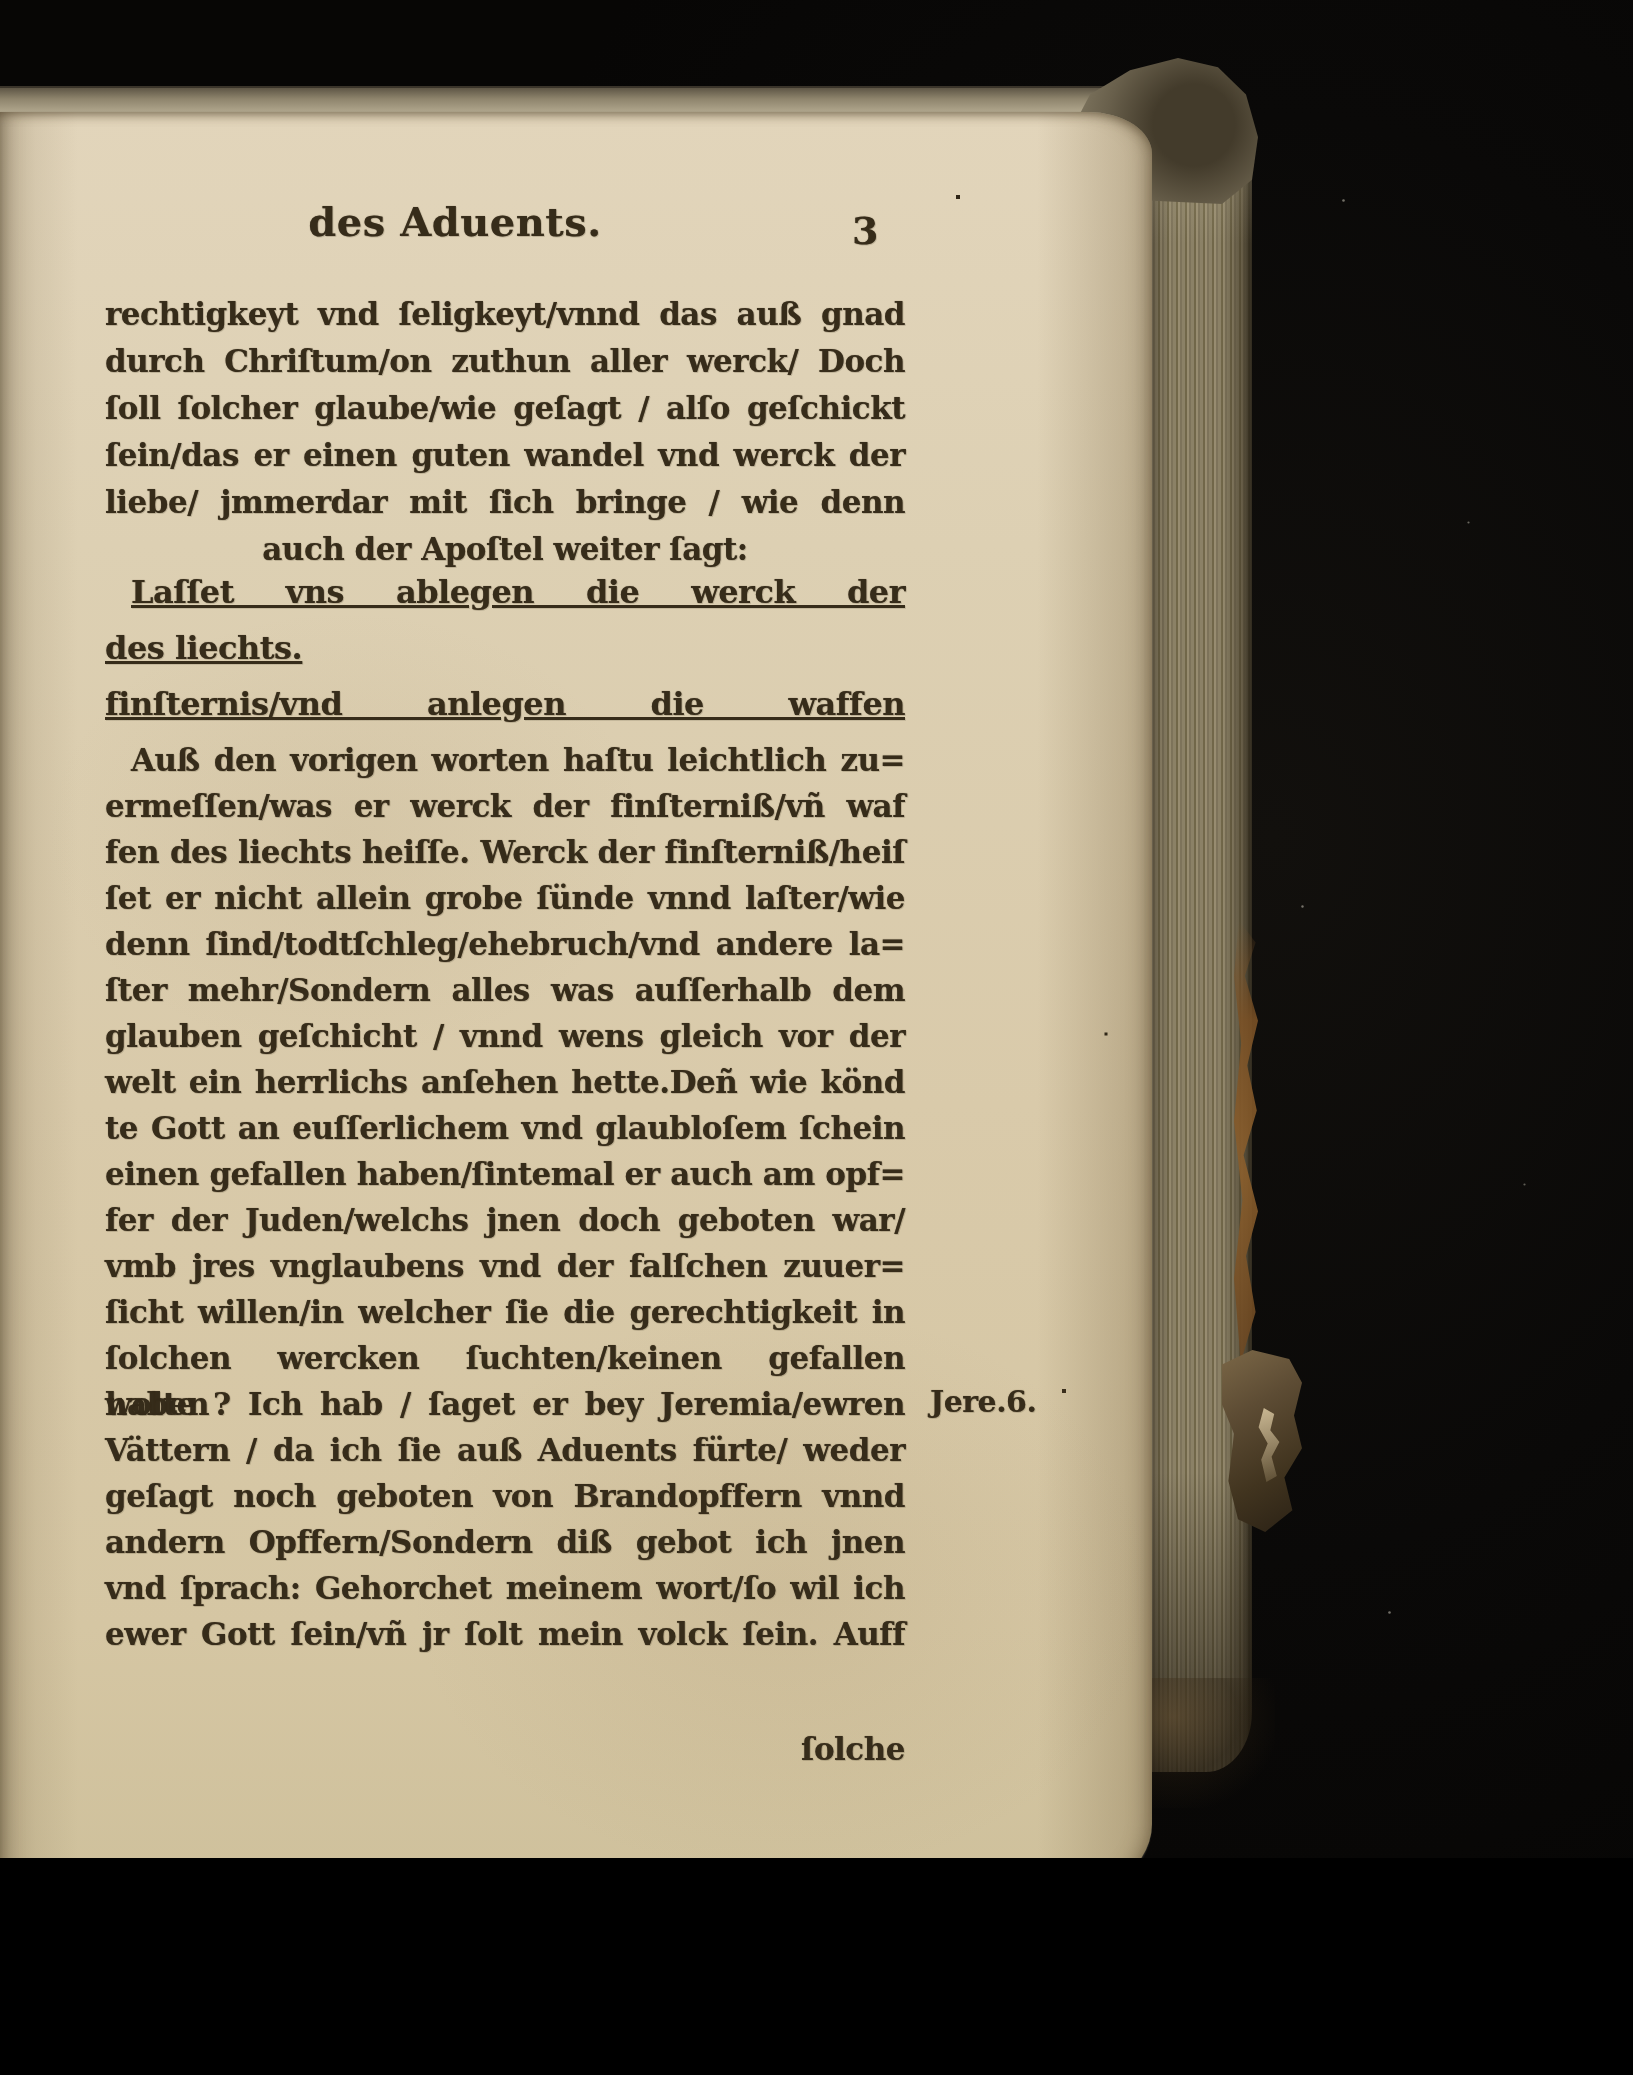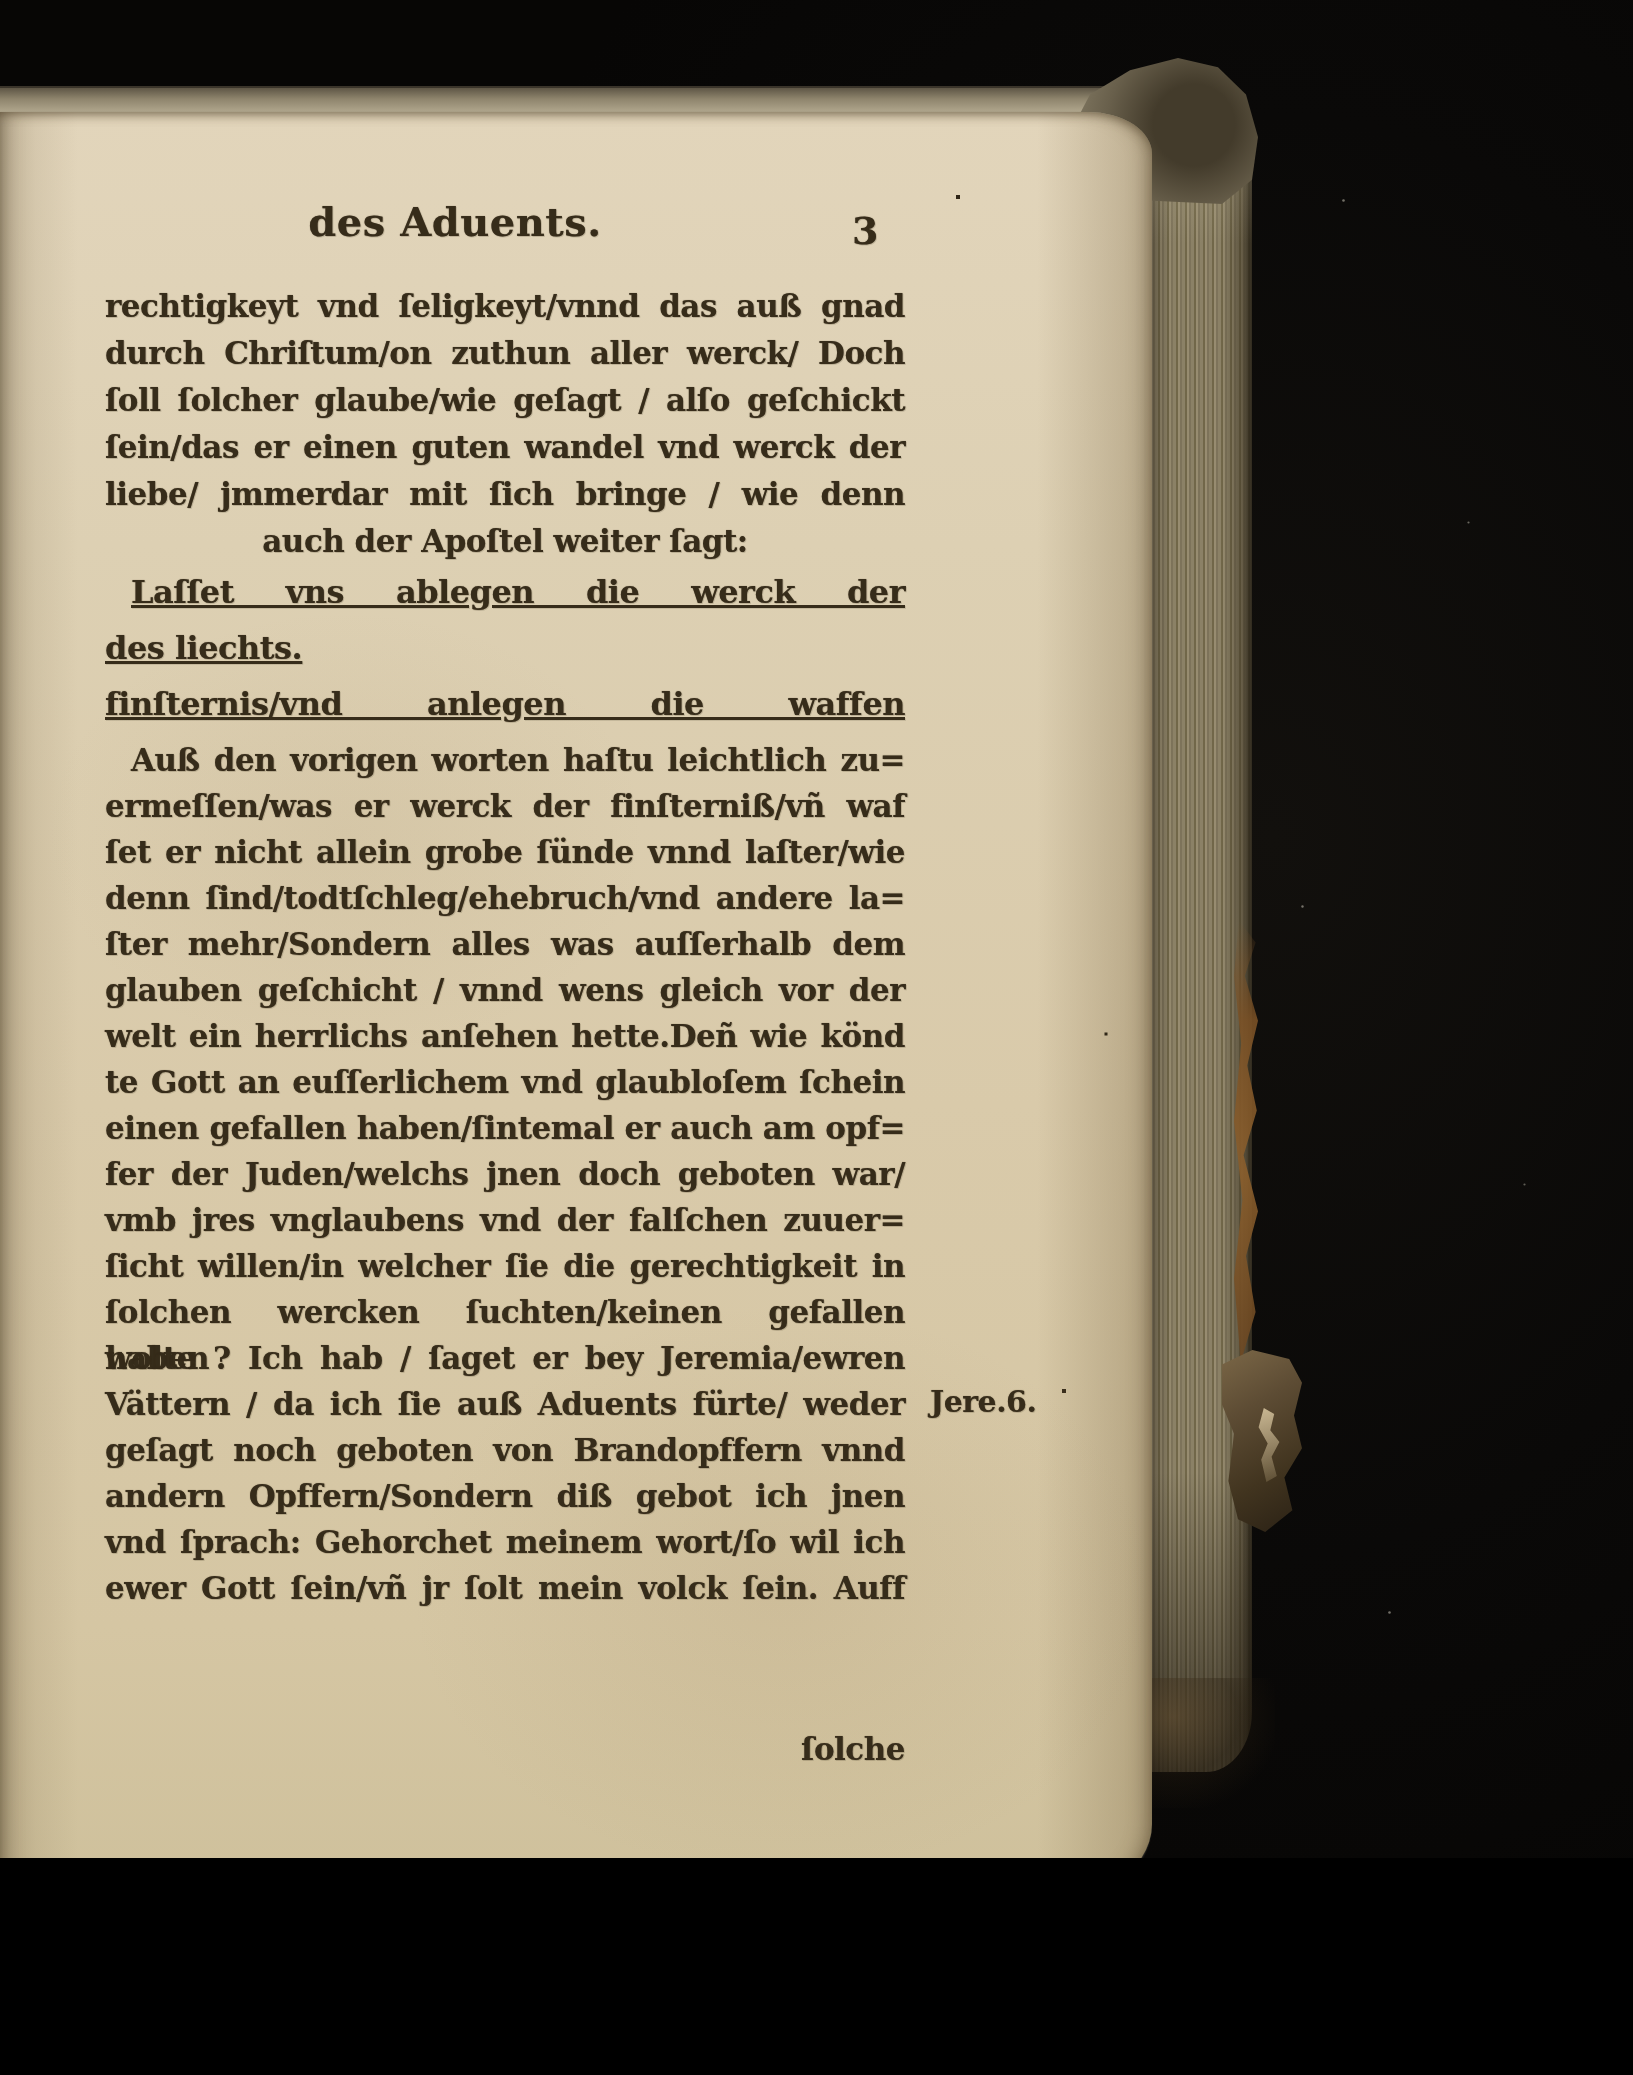--- a/index.html
+++ b/index.html
@@ -46,21 +46,21 @@
     box-shadow:inset 0 7px 12px -6px rgba(88,74,50,.75),
                inset -12px 0 20px -9px rgba(80,65,40,.6),
                inset 14px 0 20px -12px rgba(70,58,38,.55),
                0 3px 2px -1px rgba(235,228,210,.28);}
   .txt{color:rgba(52,42,24,.96);font-weight:bold;
     text-shadow:0 0 1px rgba(58,47,28,.6),1px 1px 0 rgba(58,47,28,.14);}
   .running-header{position:absolute;left:105px;top:86px;width:700px;text-align:center;
     font-size:40px;letter-spacing:.5px;}
   .page-number{position:absolute;left:852px;top:96px;font-size:38px;}
   .block{position:absolute;left:105px;width:800px;}
-  .p1{top:171px;}
+  .p1{top:179px;}
   .p1 .line{height:47px;line-height:47px;font-size:31px;letter-spacing:-.5px;text-align:center;}
   .heading{top:452px;}
   .heading .line{height:56px;line-height:56px;font-size:32px;letter-spacing:-.5px;text-decoration:underline;}
   .p2{top:625px;}
   .p2 .line{height:46px;line-height:46px;font-size:31px;letter-spacing:-.5px;}
   .line{white-space:nowrap;}
   .j{white-space:normal;text-align:justify;text-align-last:justify;}
   .indent{padding-left:26px;box-sizing:border-box;}
   .margin-note{position:absolute;left:930px;top:1272px;font-size:30px;letter-spacing:-.5px;}
   .catchword{position:absolute;left:105px;top:1619px;width:800px;text-align:right;
@@ -100,20 +100,21 @@
 
     <div class="block heading">
       <div class="line j indent txt">Laſſet vns ablegen die werck der</div>
       <div class="line txt">des liechts.</div>
       <div class="line j txt">finſternis/vnd anlegen die waffen</div>
     </div>
 
     <div class="block p2">
       <div class="line j indent txt">Auß den vorigen worten haſtu leichtlich zu=</div>
       <div class="line j txt">ermeſſen/was er werck der finſterniß/vñ waf</div>
+      <div class="line j txt">fen des liechts heiſſe. Werck der finſterniß/heiſ</div>
       <div class="line j txt">ſet er nicht allein grobe ſünde vnnd laſter/wie</div>
       <div class="line j txt">denn ſind/todtſchleg/ehebruch/vnd andere la=</div>
       <div class="line j txt">ſter mehr/Sondern alles was auſſerhalb dem</div>
       <div class="line j txt">glauben geſchicht / vnnd wens gleich vor der</div>
       <div class="line j txt">welt ein herrlichs anſehen hette.Deñ wie könd</div>
       <div class="line j txt">te Gott an euſſerlichem vnd glaubloſem ſchein</div>
       <div class="line j txt">einen gefallen haben/ſintemal er auch am opf=</div>
       <div class="line j txt">fer der Juden/welchs jnen doch geboten war/</div>
       <div class="line j txt">vmb jres vnglaubens vnd der falſchen zuuer=</div>
       <div class="line j txt">ſicht willen/in welcher ſie die gerechtigkeit in</div>

